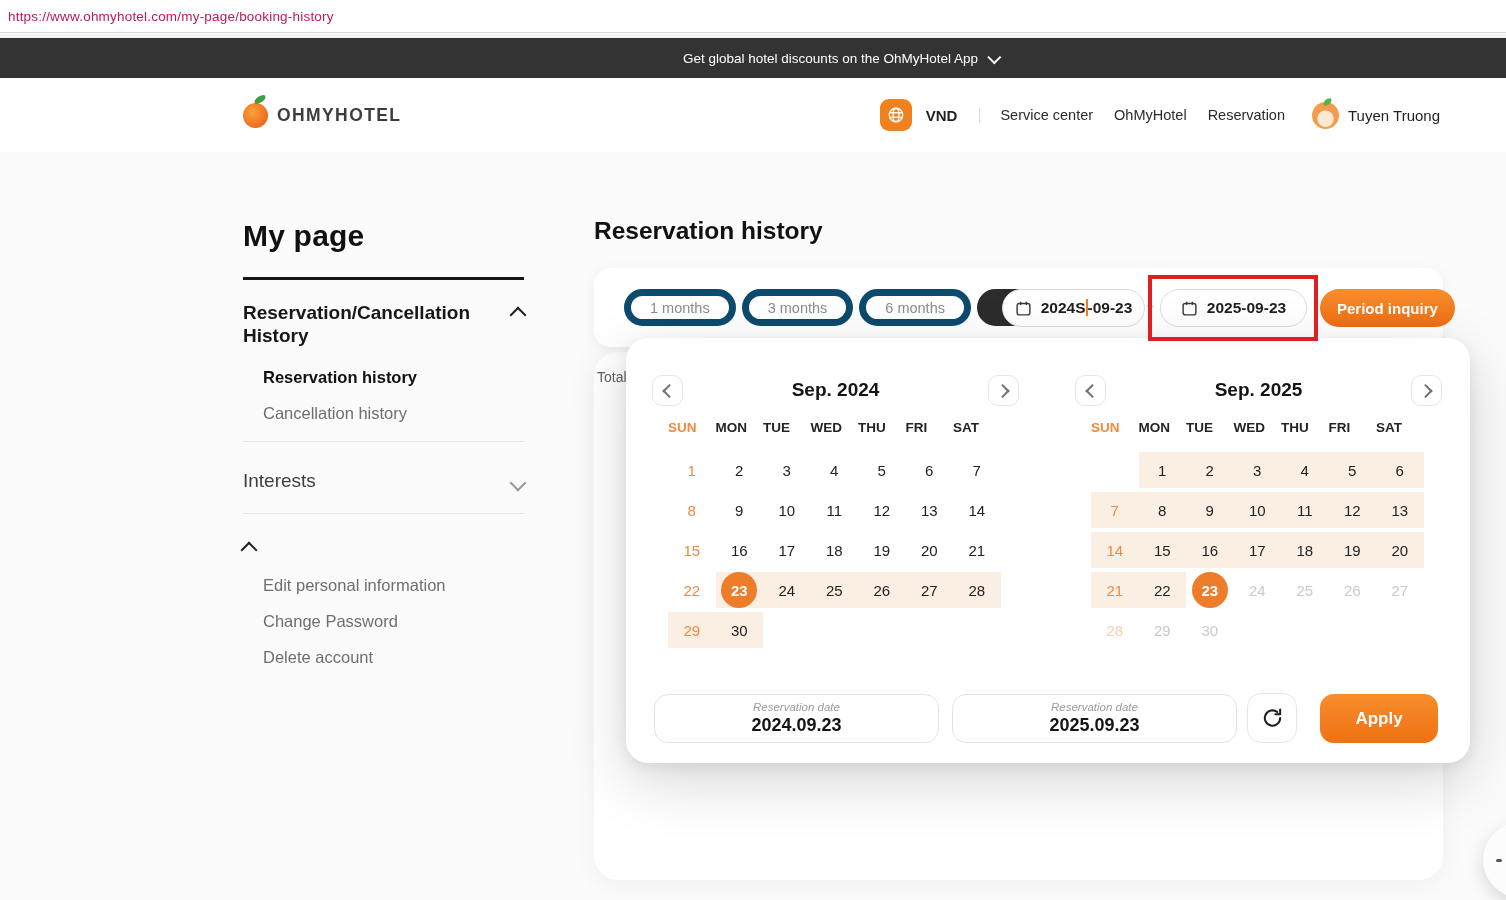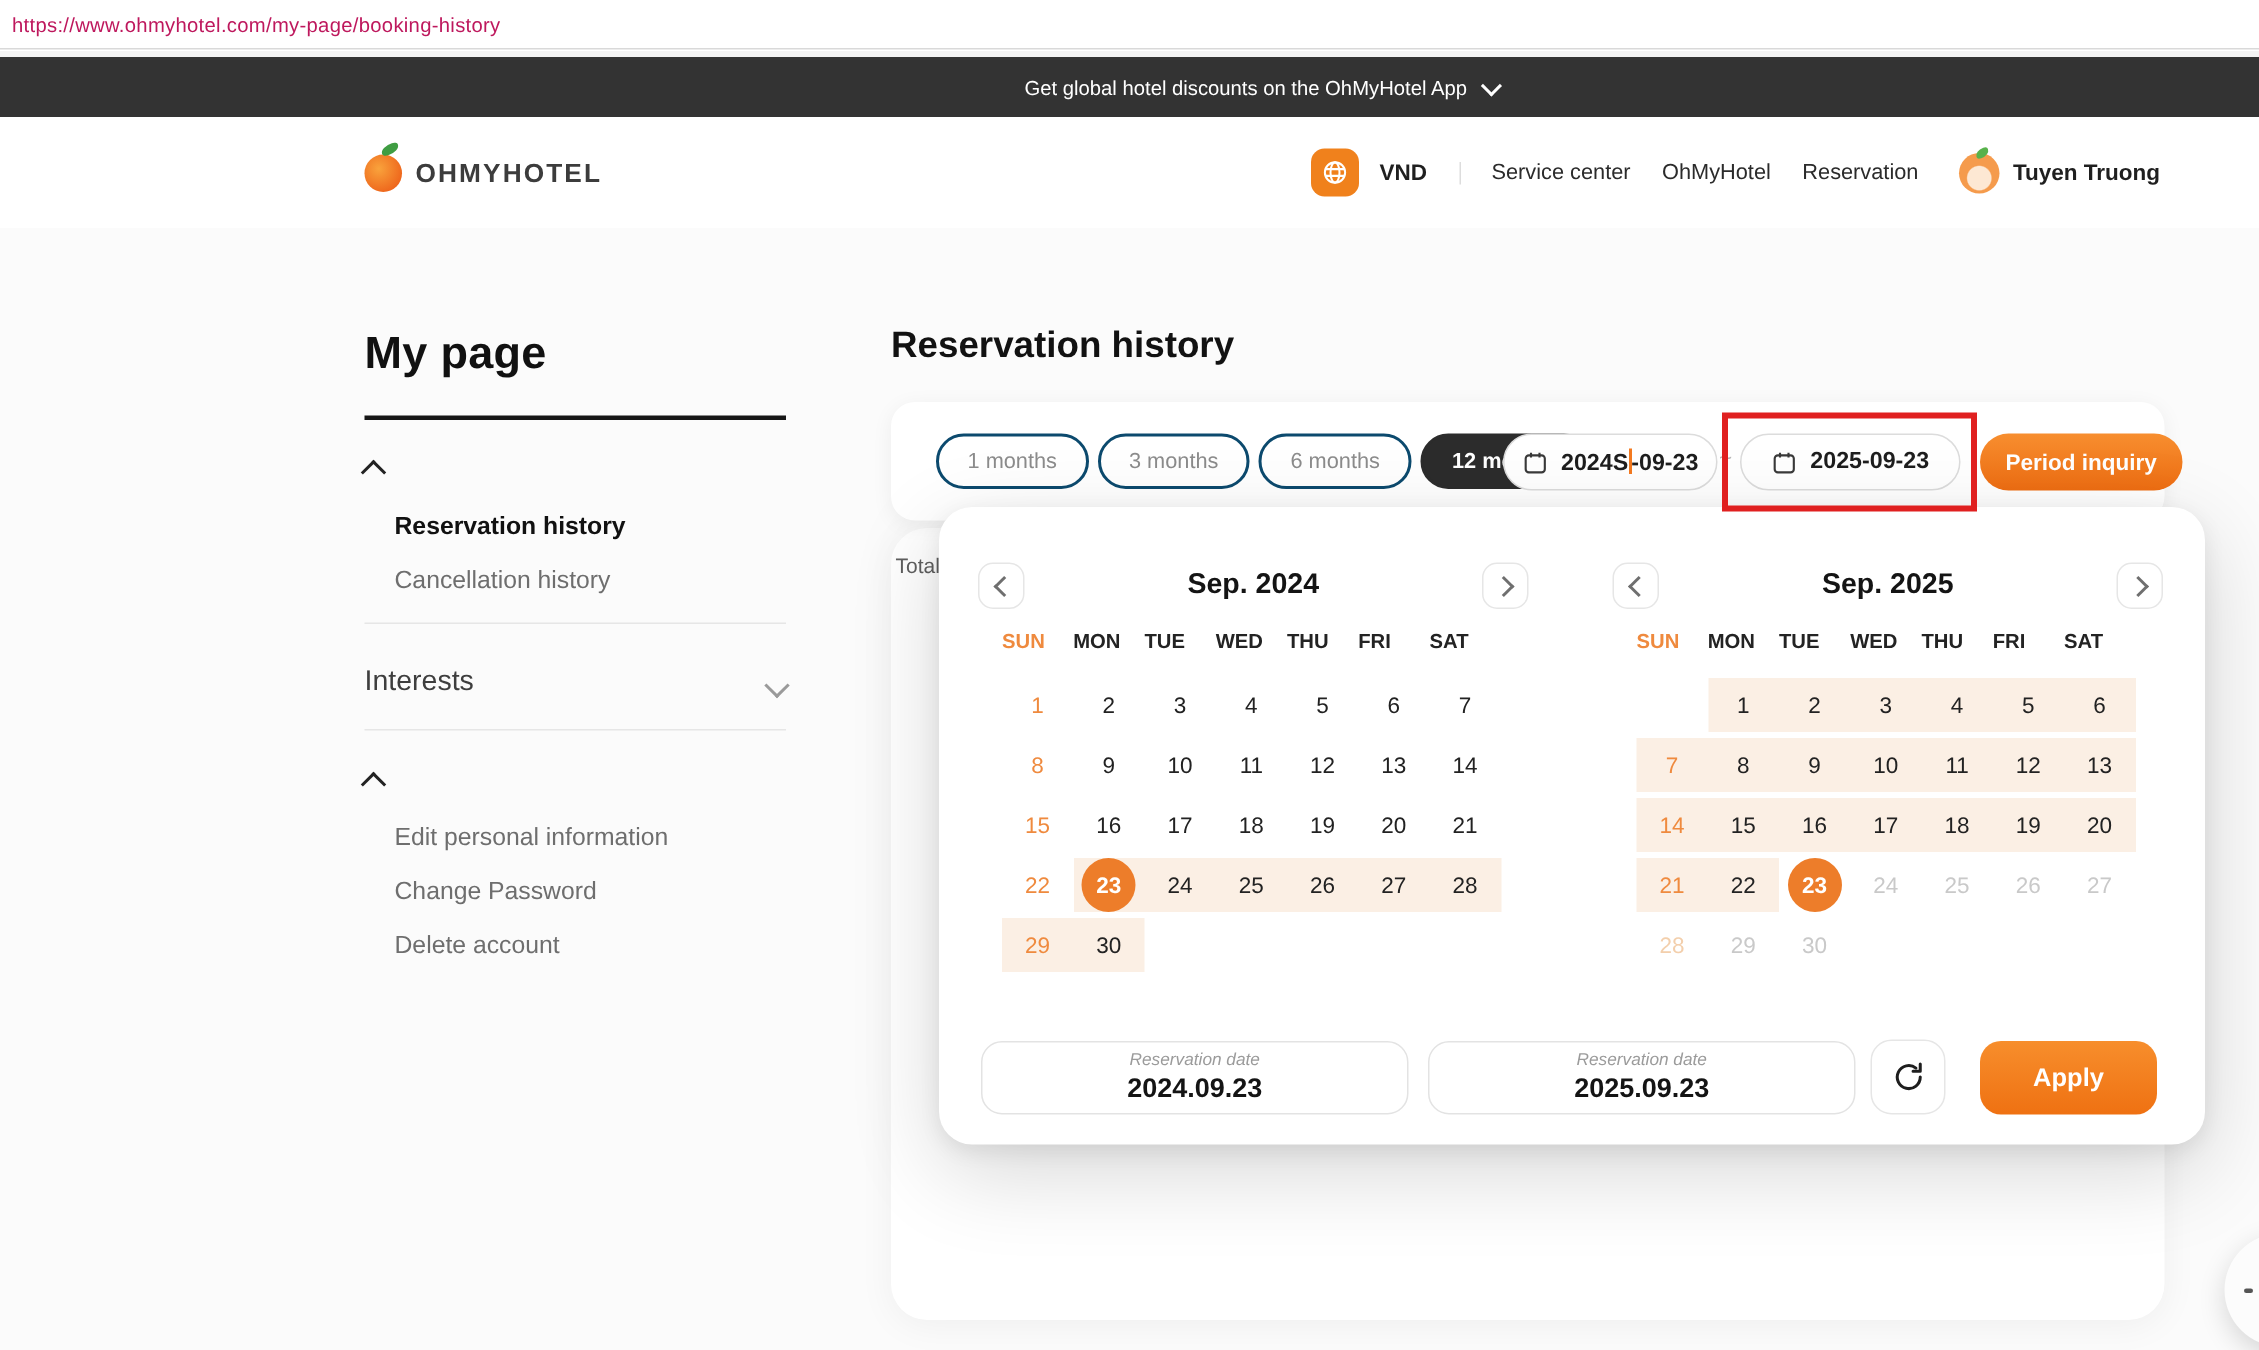--- a/index.html
+++ b/index.html
@@ -21,42 +21,42 @@
   .fruit{width:25px;height:25px;border-radius:50%;background:radial-gradient(circle at 38% 38%,#F9A33C,#EF6A1E 70%,#E95510);position:relative;}
   .fruit::before{content:'';position:absolute;top:-7px;left:11px;width:12px;height:7px;background:#3F9D42;border-radius:70% 30% 70% 30%;transform:rotate(-18deg);}
   .brand{font-size:17.5px;font-weight:800;letter-spacing:1.4px;color:#3c3c3c;}
   .hdr-right{display:flex;align-items:center;}
   .globe-btn{width:32px;height:32px;border-radius:9px;background:#F0811C;display:flex;align-items:center;justify-content:center;cursor:pointer;}
   .currency{font-size:15px;font-weight:700;color:#1f1f1f;margin-left:14px;cursor:pointer;}
   .hdr-divider{width:1px;height:15px;background:#ddd;margin:0 20px 0 22px;}
   .hdr-link{font-size:14.5px;color:#2b2b2b;text-decoration:none;margin-right:21px;cursor:pointer;}
   .avatar{width:27px;height:27px;border-radius:50%;background:radial-gradient(circle at 50% 62%,#FDE8D3 0 36%,#F59B4C 40%);position:relative;margin-left:6px;}
   .avatar::before{content:'';position:absolute;top:-3px;left:11px;width:9px;height:6px;background:#58B24C;border-radius:70% 30% 70% 30%;transform:rotate(-20deg);}
-  .user-name{font-size:15px;font-weight:700;color:#1f1f1f;margin-left:9px;cursor:pointer;}
+  .user-name{font-size:15px;font-weight:400;color:#1f1f1f;margin-left:9px;cursor:pointer;}
   
   .content-bg{position:absolute;left:0;top:152px;width:100%;height:748px;background:#fbfbfb;}
   
   .sidebar{position:absolute;left:243px;top:219px;width:281px;}
   .mypage{font-size:30px;font-weight:700;color:#111;margin:0;letter-spacing:.2px;}
   .mypage-rule{height:3px;background:#161616;margin-top:24px;}
   .sec{display:flex;justify-content:space-between;align-items:flex-start;cursor:pointer;}
   .sec-label{font-size:19px;font-weight:700;color:#171717;line-height:1.22;width:235px;}
   .sec-label.plain{font-weight:400;color:#3e3e3e;}
   .sec-chv{width:10px;height:10px;border-left:2.2px solid #222;border-bottom:2.2px solid #222;margin-top:8px;}
   .sec-chv.up{transform:rotate(135deg);}
   .sec-chv.down{transform:rotate(-45deg);border-color:#9a9a9a;border-width:2px;}
   .sub{margin-left:20px;font-size:16.5px;color:#6e6e6e;cursor:pointer;}
   .sub.active{font-weight:700;color:#111;}
   .side-divider{height:1px;background:#e6e6e6;}
   
   .main-title{position:absolute;left:594px;top:217px;font-size:24.5px;font-weight:700;color:#121212;margin:0;}
   .filter-card{position:absolute;left:594px;top:268px;width:849px;height:79px;background:#fff;border-radius:16px;
                box-shadow:0 3px 14px rgba(0,0,0,.06);z-index:2;}
   .pill-row{position:absolute;left:30px;top:21px;display:flex;align-items:center;}
-  .pill{height:37px;padding:0 19px;border:2px solid #0c4a6e;border-radius:19px;color:#8c8c8c;font-size:14.5px;
+  .pill{height:37px;padding:0 19px;border:7px solid #0c4a6e;border-radius:19px;color:#8c8c8c;font-size:14.5px;
         display:flex;align-items:center;margin-right:6px;background:#fff;cursor:pointer;box-sizing:border-box;white-space:nowrap;}
   .pill.active{background:#2C2C2C;border-color:#2C2C2C;color:#fff;font-weight:700;}
   .date-btn{position:absolute;top:21px;height:38px;border:1px solid #dcdcdc;border-radius:19px;background:#fff;
             display:flex;align-items:center;justify-content:center;gap:9px;font-size:15.5px;font-weight:600;color:#1e1e1e;
             box-sizing:border-box;cursor:text;}
   .date-from{left:408px;width:143px;}
   .date-to{left:566px;width:147px;}
   .caret{display:inline-block;width:2px;height:17px;background:#F47A20;vertical-align:-3px;}
   .tilde{position:absolute;left:552px;top:29px;color:#b8b8b8;font-size:15px;}
   .period-btn{position:absolute;left:726px;top:21px;height:38px;padding:0 17px;border:none;border-radius:19px;
@@ -151,20 +151,21 @@
     </div>
   </div>
 
   <div class="content-bg"></div>
 
   <div class="sidebar">
     <h1 class="mypage">My page</h1>
     <div class="mypage-rule"></div>
 
     <div class="sec" style="margin-top:21px">
+      <span class="sec-label">Reservation/Cancellation History</span>
       <i class="sec-chv up"></i>
     </div>
     <div class="sub active" style="margin-top:21px">Reservation history</div>
     <div class="sub" style="margin-top:17px">Cancellation history</div>
     <div class="side-divider" style="margin-top:18px"></div>
 
     <div class="sec" style="margin-top:27px">
       <span class="sec-label plain">Interests</span>
       <i class="sec-chv down"></i>
     </div>

